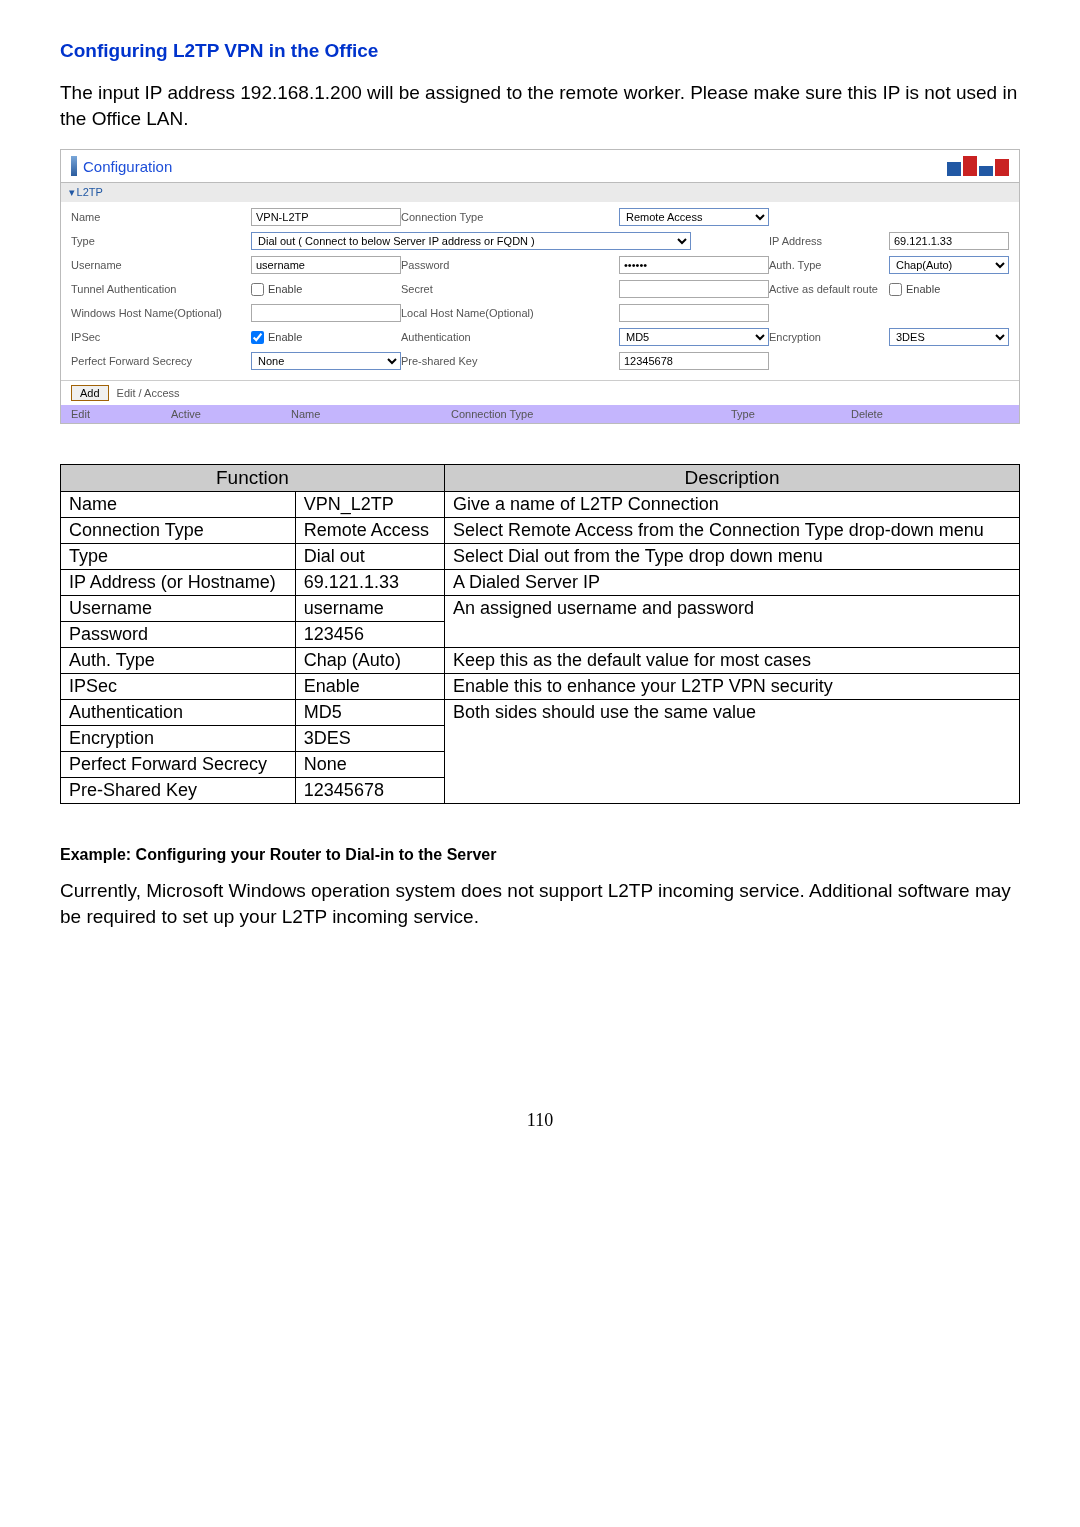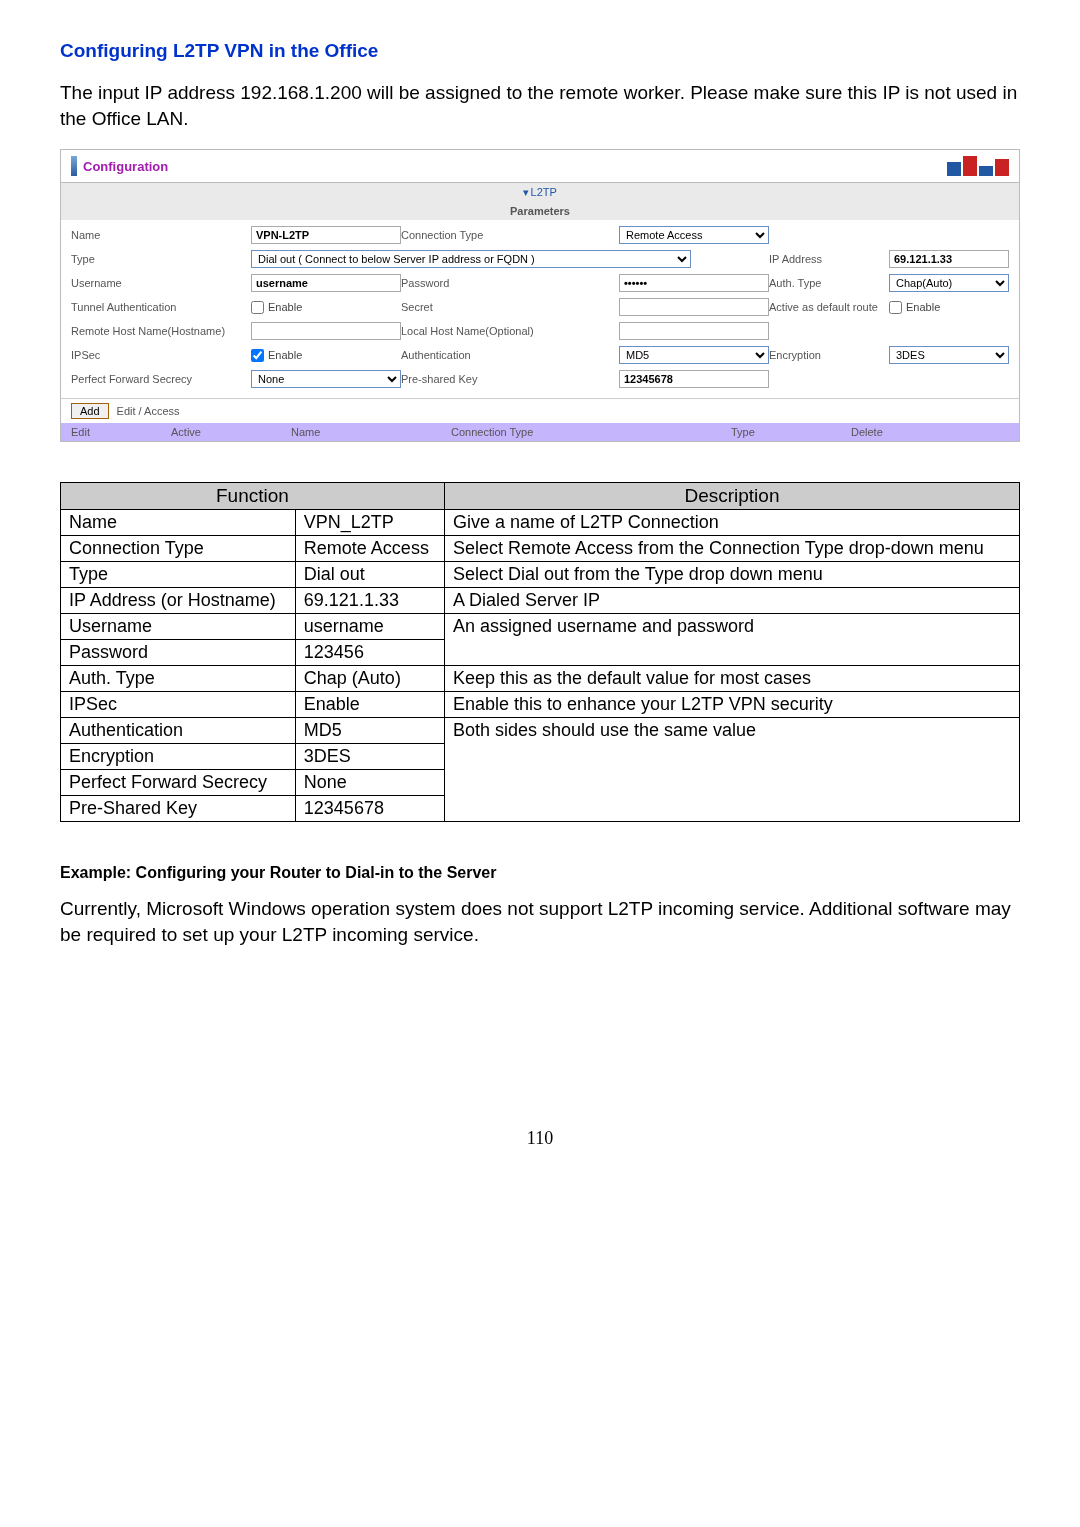--- a/index.html
+++ b/index.html
@@ -42,59 +42,57 @@
     display: flex;
     align-items: center;
   }
   .panel-head .bar {
     display:inline-block;
     width:6px; height:20px;
     background: linear-gradient(#7aa7d9,#2b5c9e);
     margin-right:6px;
   }
   .panel-head .title {
-    color:#a21caf;
-    font-weight:bold;
-    font-size:13px;
+    color:#1d4ed8;
+    font-weight:normal;
+    font-size:15px;
   }
   .panel-logo {
     display:flex;
     align-items:flex-end;
     gap:2px;
   }
   .panel-logo .sq { width:14px;height:14px; }
   .panel-logo .b { background:#2158a4; }
   .panel-logo .r { background:#c92222; }
 
   .sect-tab {
     background:#eaeaea;
     font-size:11px;
     padding:3px 8px;
-    text-align:center;
   }
   .sect-tab.l2tp { color:#2158a4; }
   .sect-tab.l2tp .arrow{ color:#2158a4; margin-right:2px;}
   .sect-tab.param { font-weight:bold; color:#555; }
 
   .form-grid {
     display:grid;
     grid-template-columns: 180px 150px 1fr 150px 120px 120px;
     column-gap: 0;
     row-gap: 6px;
     padding: 6px 10px 10px 10px;
     align-items:center;
   }
   .lbl { color:#555; font-size:11px; }
   .ctl input[type=text], .ctl input[type=password] {
     width: 100%;
     font-size:11px;
     border:1px solid #aaa;
     background:#fff;
     padding:2px 4px;
-    font-weight:bold;
   }
   .ctl select {
     width: 100%;
     font-size:11px;
     border:1px solid #6a8ec7;
     background:#fff;
     padding:1px 2px;
   }
   .ctl.chk { display:flex; align-items:center; gap:4px; }
   .ctl.chk input { width:13px;height:13px; }
@@ -178,21 +176,20 @@
     </div>
     <div class="panel-logo">
       <span class="sq b"></span>
         <span class="sq r" style="height:20px;"></span>
         <span class="sq b" style="height:10px;"></span>
         <span class="sq r" style="height:17px;"></span>
     </div>
   </div>
 
   <div class="sect-tab l2tp"><span class="arrow">▾</span><span>L2TP</span></div>
-  <div class="sect-tab param">Parameters</div>
 
   <div class="form-grid">
 
     <div class="lbl">Name</div>
     <div class="ctl"><input type="text" value="VPN-L2TP" style=""></div>
     <div class="lbl">Connection Type</div>
     <div class="ctl"><select><option>Remote Access</option></select></div>
     <div></div>
       <div></div>
 
@@ -214,21 +211,21 @@
         <span>Enable</span>
       </div>
     <div class="lbl">Secret</div>
     <div class="ctl"><input type="text" value="" style=""></div>
     <div class="lbl">Active as default route</div>
     <div class="ctl chk">
         <input type="checkbox" style="">
         <span>Enable</span>
       </div>
 
-    <div class="lbl">Remote Host Name(Hostname)</div>
+    <div class="lbl">Windows Host Name(Optional)</div>
     <div class="ctl"><input type="text" value="" style=""></div>
     <div class="lbl">Local Host Name(Optional)</div>
     <div class="ctl"><input type="text" value="" style=""></div>
     <div></div>
       <div></div>
 
     <div class="lbl">IPSec</div>
     <div class="ctl chk">
         <input type="checkbox" checked="" style="">
         <span>Enable</span>

